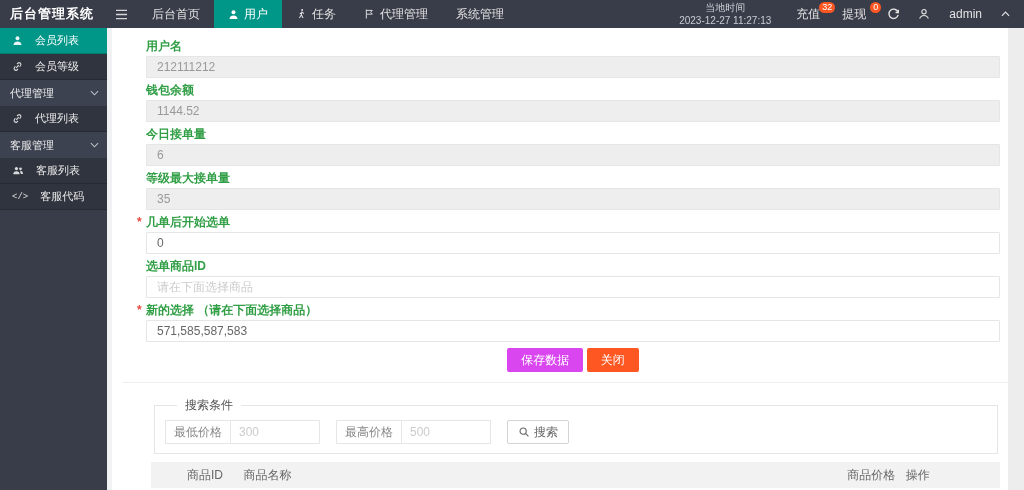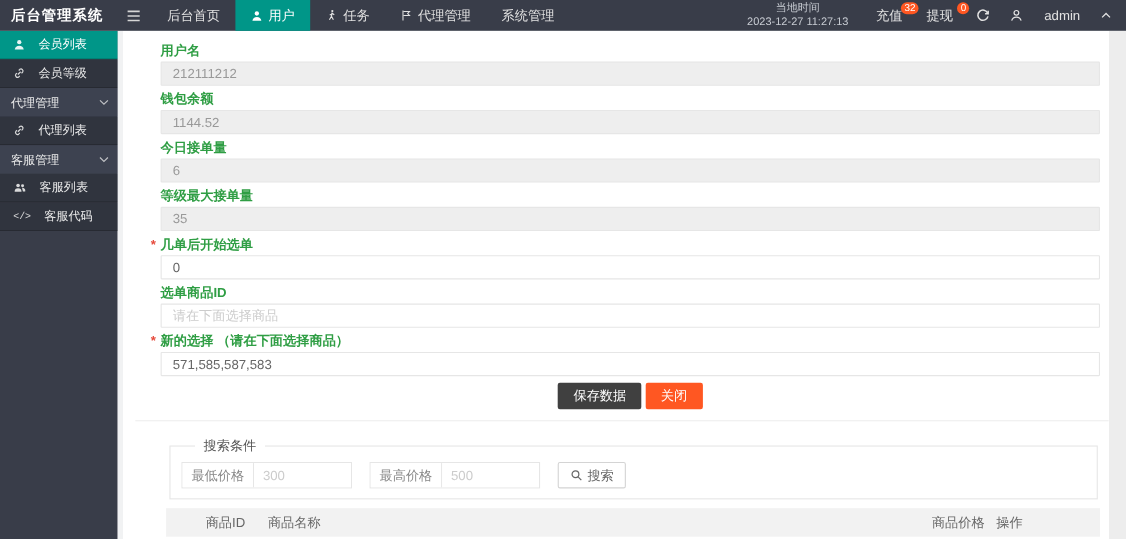--- a/index.html
+++ b/index.html
@@ -55,21 +55,21 @@
     line-height:12px; position:relative; }
   .req { color:#e64a3c; position:absolute; left:-9px; top:0; font-weight:bold; }
   .field input { width:100%; height:22px; border:1px solid #e6e6e6; padding:0 10px;
     font-size:12px; color:#666; outline:none; border-radius:1px; background:#fff; }
   .field input.disabled { background:#eee; color:#999; }
   input::placeholder { color:#ccc; }
 
   .btn-row { text-align:center; margin:6px 0 10px; }
   .btn { display:inline-block; height:24px; line-height:24px; padding:0 14px; border:none;
     border-radius:2px; font-size:12px; color:#fff; cursor:pointer; vertical-align:middle; }
-  .btn-save { background:#404040; margin-right:0; }
+  .btn-save { background:#d946ef; margin-right:0; }
   .btn-close { background:#ff5722; }
 
   .divider { border-top:1px solid #eee; margin:0 -8px 0 -23px; }
 
   
   fieldset.search { border:1px solid #e6e6e6; margin:14px 2px 8px 8px; padding:6px 10px 9px; }
   fieldset.search legend { font-size:12px; color:#555; padding:0 8px; margin-left:12px; }
   .search-row { display:flex; align-items:center; gap:16px; }
   .input-group { display:flex; align-items:center; border:1px solid #e6e6e6; height:24px; }
   .input-group .addon { padding:0 8px; color:#888; font-size:12px; border-right:1px solid #e6e6e6;

